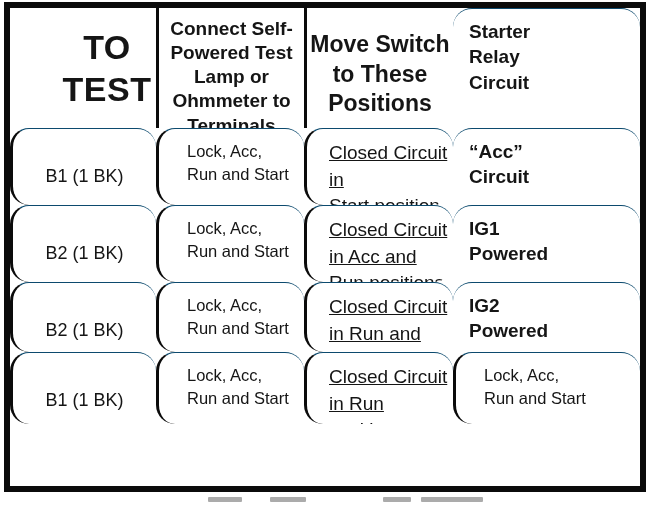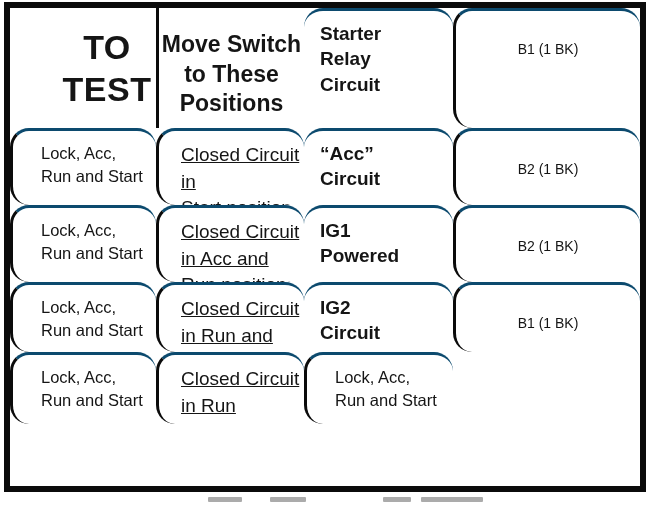--- a/index.html
+++ b/index.html
@@ -21,39 +21,39 @@
     grid-template-rows:120px 77px 77px 70px 72px 1fr;
     background:#ffffff;
   }
   .cell{
     box-sizing:border-box;
     overflow:hidden;
     white-space:pre-line;
     line-height:1.32;
   }
   .bl{border-left:3px solid #0b0b0b;}
-  .bt{border-top:3px solid #0c4a6e;border-radius:19px;}
+  .bt{border-top:1px solid #0c4a6e;border-radius:19px;}
   
   .h{font-weight:bold;text-align:center;}
   .h1{
     display:flex;align-items:center;justify-content:center;
     font-size:34px;line-height:1.25;letter-spacing:.5px;padding-left:48px;
   }
   .h2{font-size:19px;padding-top:9px;line-height:1.27;}
   .h3,.h4{
     display:flex;flex-direction:column;justify-content:flex-end;
     font-size:23px;padding-bottom:10px;line-height:1.27;
   }
   
   .lab{
     font-weight:bold;font-size:19px;
     padding:10px 4px 0 16px;line-height:1.34;
   }
   .term{
-    text-align:center;font-size:14px;
+    text-align:center;font-size:18px;
     padding-top:9px;line-height:1.42;
     display:block;
   }
   .term .tline{display:block;}
   .pos{
     font-size:16.5px;
     padding:11px 12px 0 28px;line-height:1.4;
   }
   .ind{
     font-size:19px;
@@ -73,20 +73,25 @@
   .m4{left:421px;width:62px;}
 </style>
 </head>
 <body>
 
 <div class="stage">
   <div class="grid">
 
     <div class="cell h h1">TO
 TEST</div>
+    <div class="cell bl h h2">Connect Self-
+Powered Test
+Lamp or
+Ohmmeter to
+Terminals</div>
     <div class="cell bl h h3">Move Switch
 to These
 Positions</div>
 
     <div class="cell bt lab">Starter
 Relay
 Circuit</div>
     <div class="cell bl bt term">
       <span class="tline">B1 (1 BK)</span>
       
@@ -117,21 +122,21 @@
       
       
     </div>
     <div class="cell bl bt pos">Lock, Acc,
 Run and Start</div>
     <div class="cell bl bt ind">Closed Circuit
 in Run and
 Start positions</div>
 
     <div class="cell bt lab">IG2
-Circuit</div>
+Powered</div>
     <div class="cell bl bt term">
       <span class="tline">B1 (1 BK)</span>
       
       
     </div>
     <div class="cell bl bt pos">Lock, Acc,
 Run and Start</div>
     <div class="cell bl bt ind">Closed Circuit
 in Run position</div>
 

